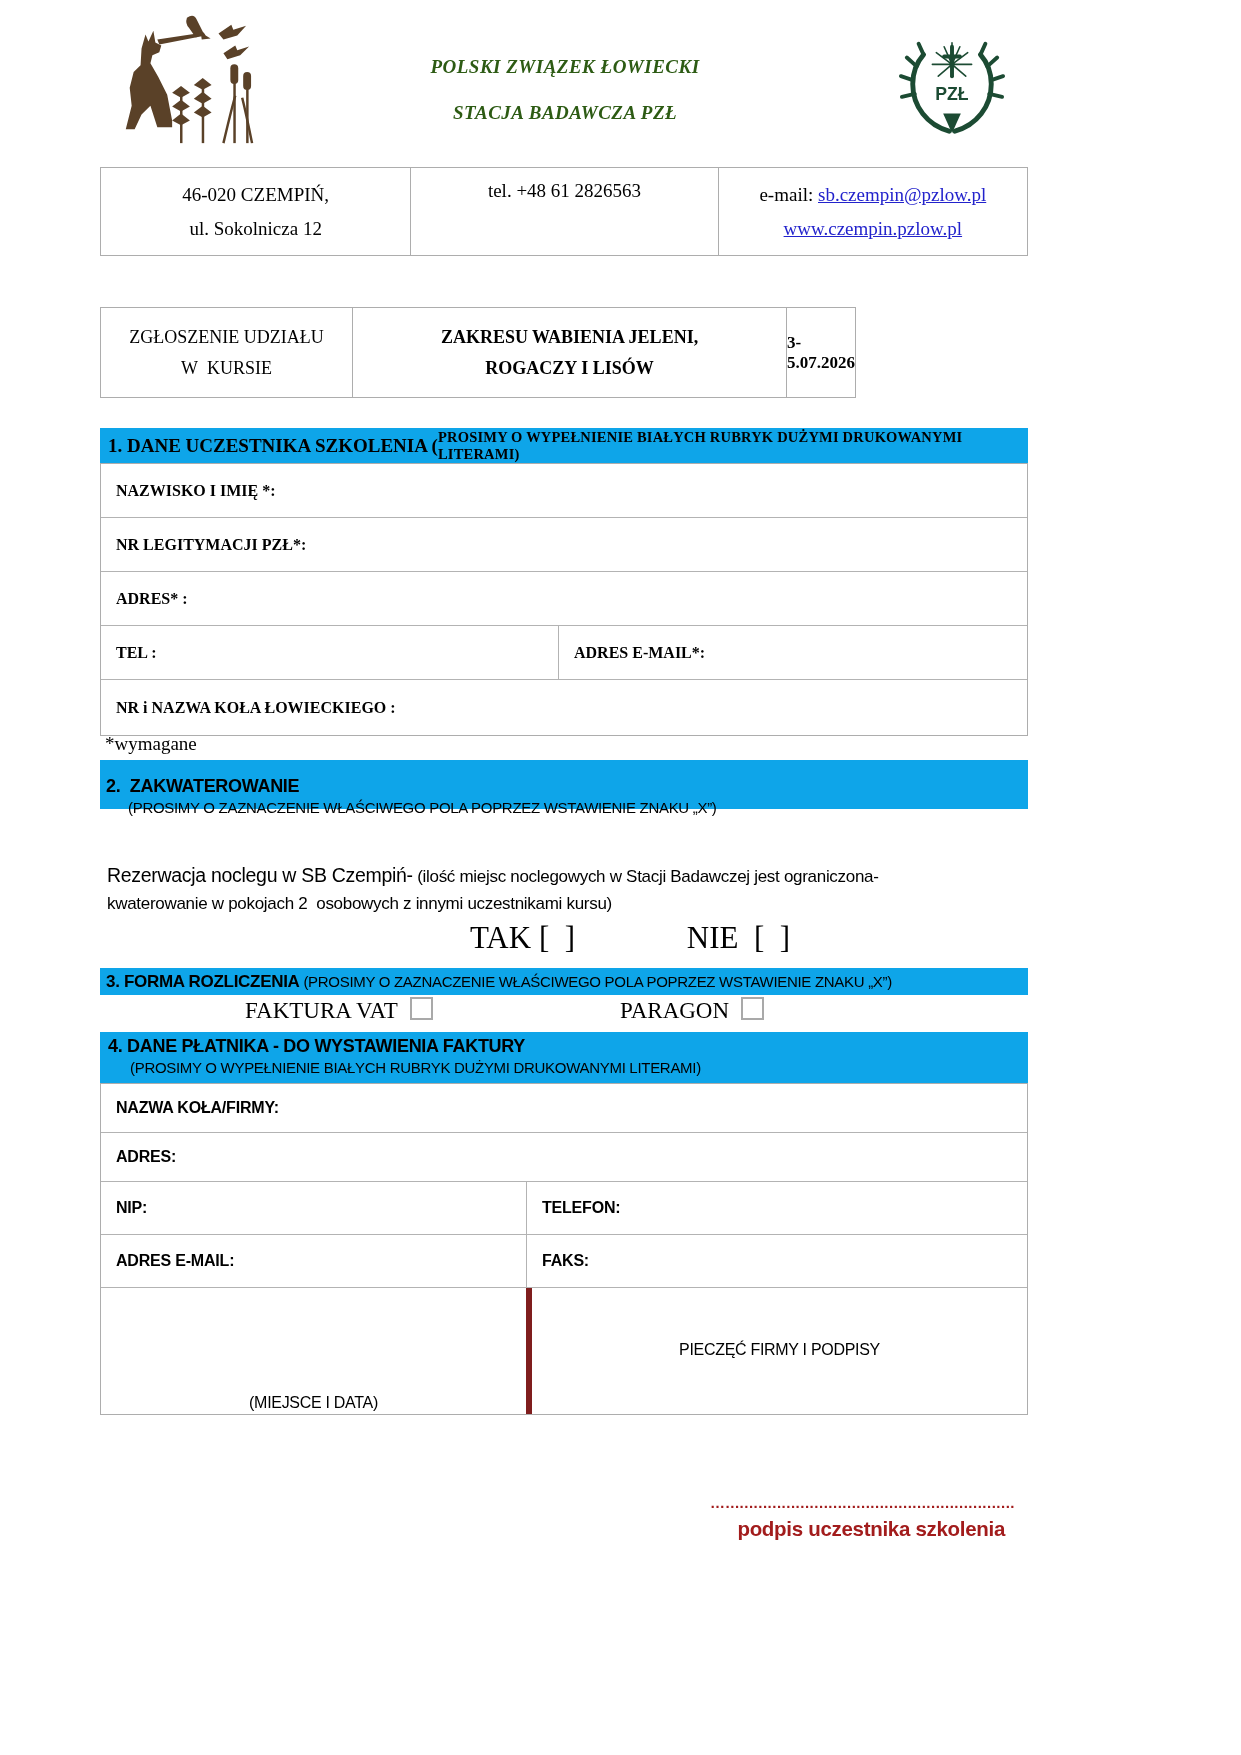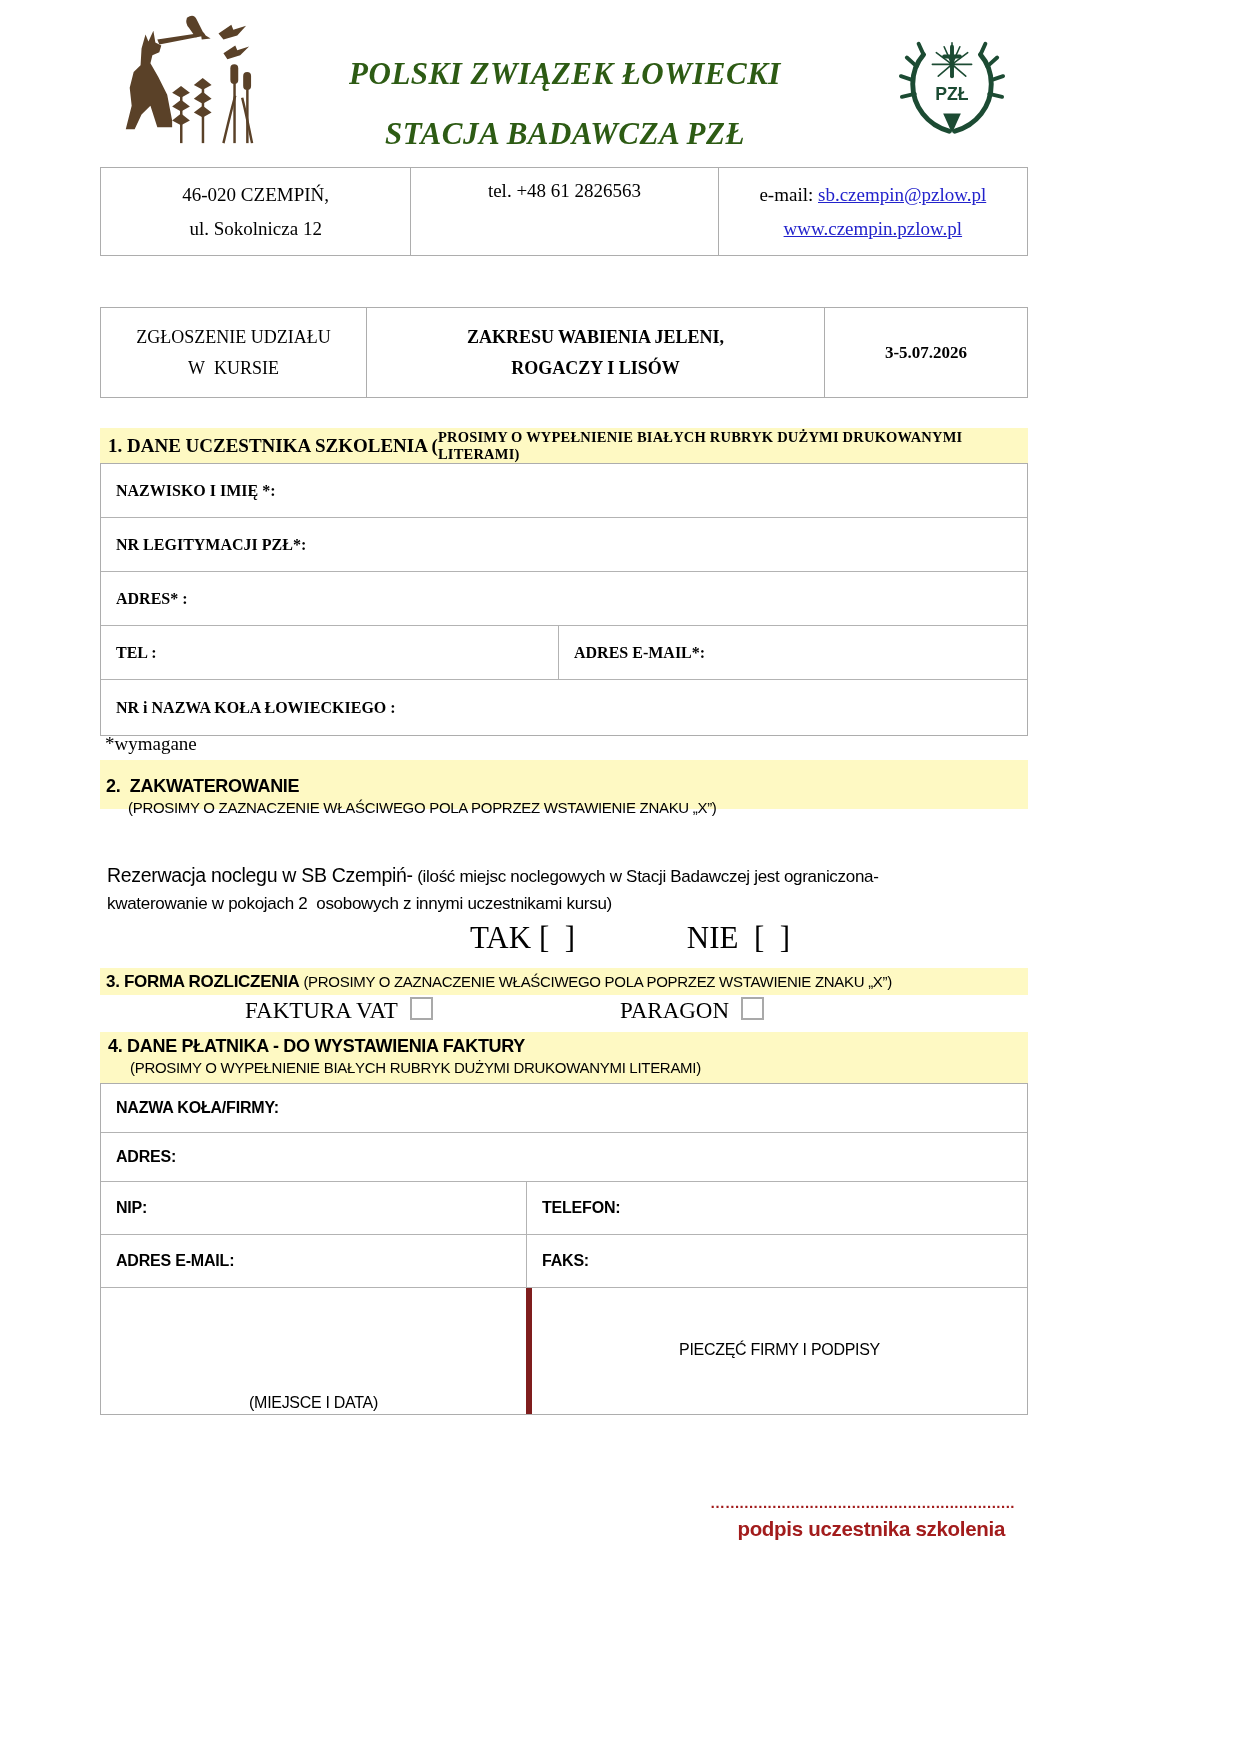--- a/index.html
+++ b/index.html
@@ -2,48 +2,48 @@
 <html><head>
 <meta charset="utf-8">
 <style>
   html,body{margin:0;padding:0;background:#fff;}
   .page{position:relative;width:1241px;height:1755px;background:#fff;overflow:hidden;
         font-family:"Liberation Serif","DejaVu Serif",serif;color:#000;}
   .abs{position:absolute;}
 
   
   .org-title{left:0;top:56px;width:1130px;text-align:center;}
-  .org-title div{font-style:italic;font-weight:bold;font-size:31px;letter-spacing:.5px;}
+  .org-title div{font-style:italic;font-weight:bold;font-size:19px;letter-spacing:.5px;}
   .org-title .l1{margin-bottom:24px;}
   .left-logo{left:108px;top:8px;width:148px;height:140px;}
   .right-logo{left:898px;top:34px;width:108px;height:104px;}
 
   
   .gtable{border:1px solid #adadad;box-sizing:border-box;background:#fff;}
   .cell{box-sizing:border-box;}
 
   
   .contact{left:100px;top:167px;width:928px;height:89px;display:flex;}
   .contact .cell{display:flex;flex-direction:column;justify-content:center;align-items:center;
                  gap:12px;font-size:19px;}
   .contact .c1{width:310px;}
   .contact .c2{width:308px;border-left:1px solid #adadad;justify-content:flex-start;padding-top:12px;}
   .contact .c3{width:310px;border-left:1px solid #adadad;}
   a.link{text-decoration:underline;}
 
   
-  .course{left:100px;top:307px;width:928px;height:91px;display:flex;}
+  .course{left:100px;top:307px;width:756px;height:91px;display:flex;}
   .course .cell{display:flex;flex-direction:column;justify-content:center;align-items:center;
                 gap:10px;font-size:18px;}
   .course .c1{width:265px;}
   .course .c2{width:458px;border-left:1px solid #adadad;font-weight:bold;align-items:center;}
   .course .c3{flex:1;border-left:1px solid #adadad;font-weight:bold;font-size:17px;}
 
   
-  .bar{left:100px;width:928px;background:#fef9c3;box-sizing:border-box;color:#000;}
+  .bar{left:100px;width:928px;background:#0ea5e9;box-sizing:border-box;color:#000;}
   .bar1{top:428px;height:35px;display:flex;align-items:center;padding-left:8px;}
   .bar1 .t{font-weight:bold;font-size:19px;white-space:pre;}
   .bar1 .s{font-weight:bold;font-size:14.5px;letter-spacing:.2px;}
   .sans{font-family:"Liberation Sans","DejaVu Sans",sans-serif;letter-spacing:-0.3px;}
   .bar2{top:760px;height:49px;padding:16px 0 0 6px;}
   .bar2 .t,.bar4 .t{font-weight:bold;font-size:18px;}
   .bar2 .s,.bar4 .s{font-size:15px;padding-left:22px;margin-top:2px;}
   .bar3{top:968px;height:27px;display:flex;align-items:center;padding-left:6px;}
   .bar3 .t{font-weight:bold;font-size:17px;white-space:pre;}
   .bar3 .s{font-size:15px;}

